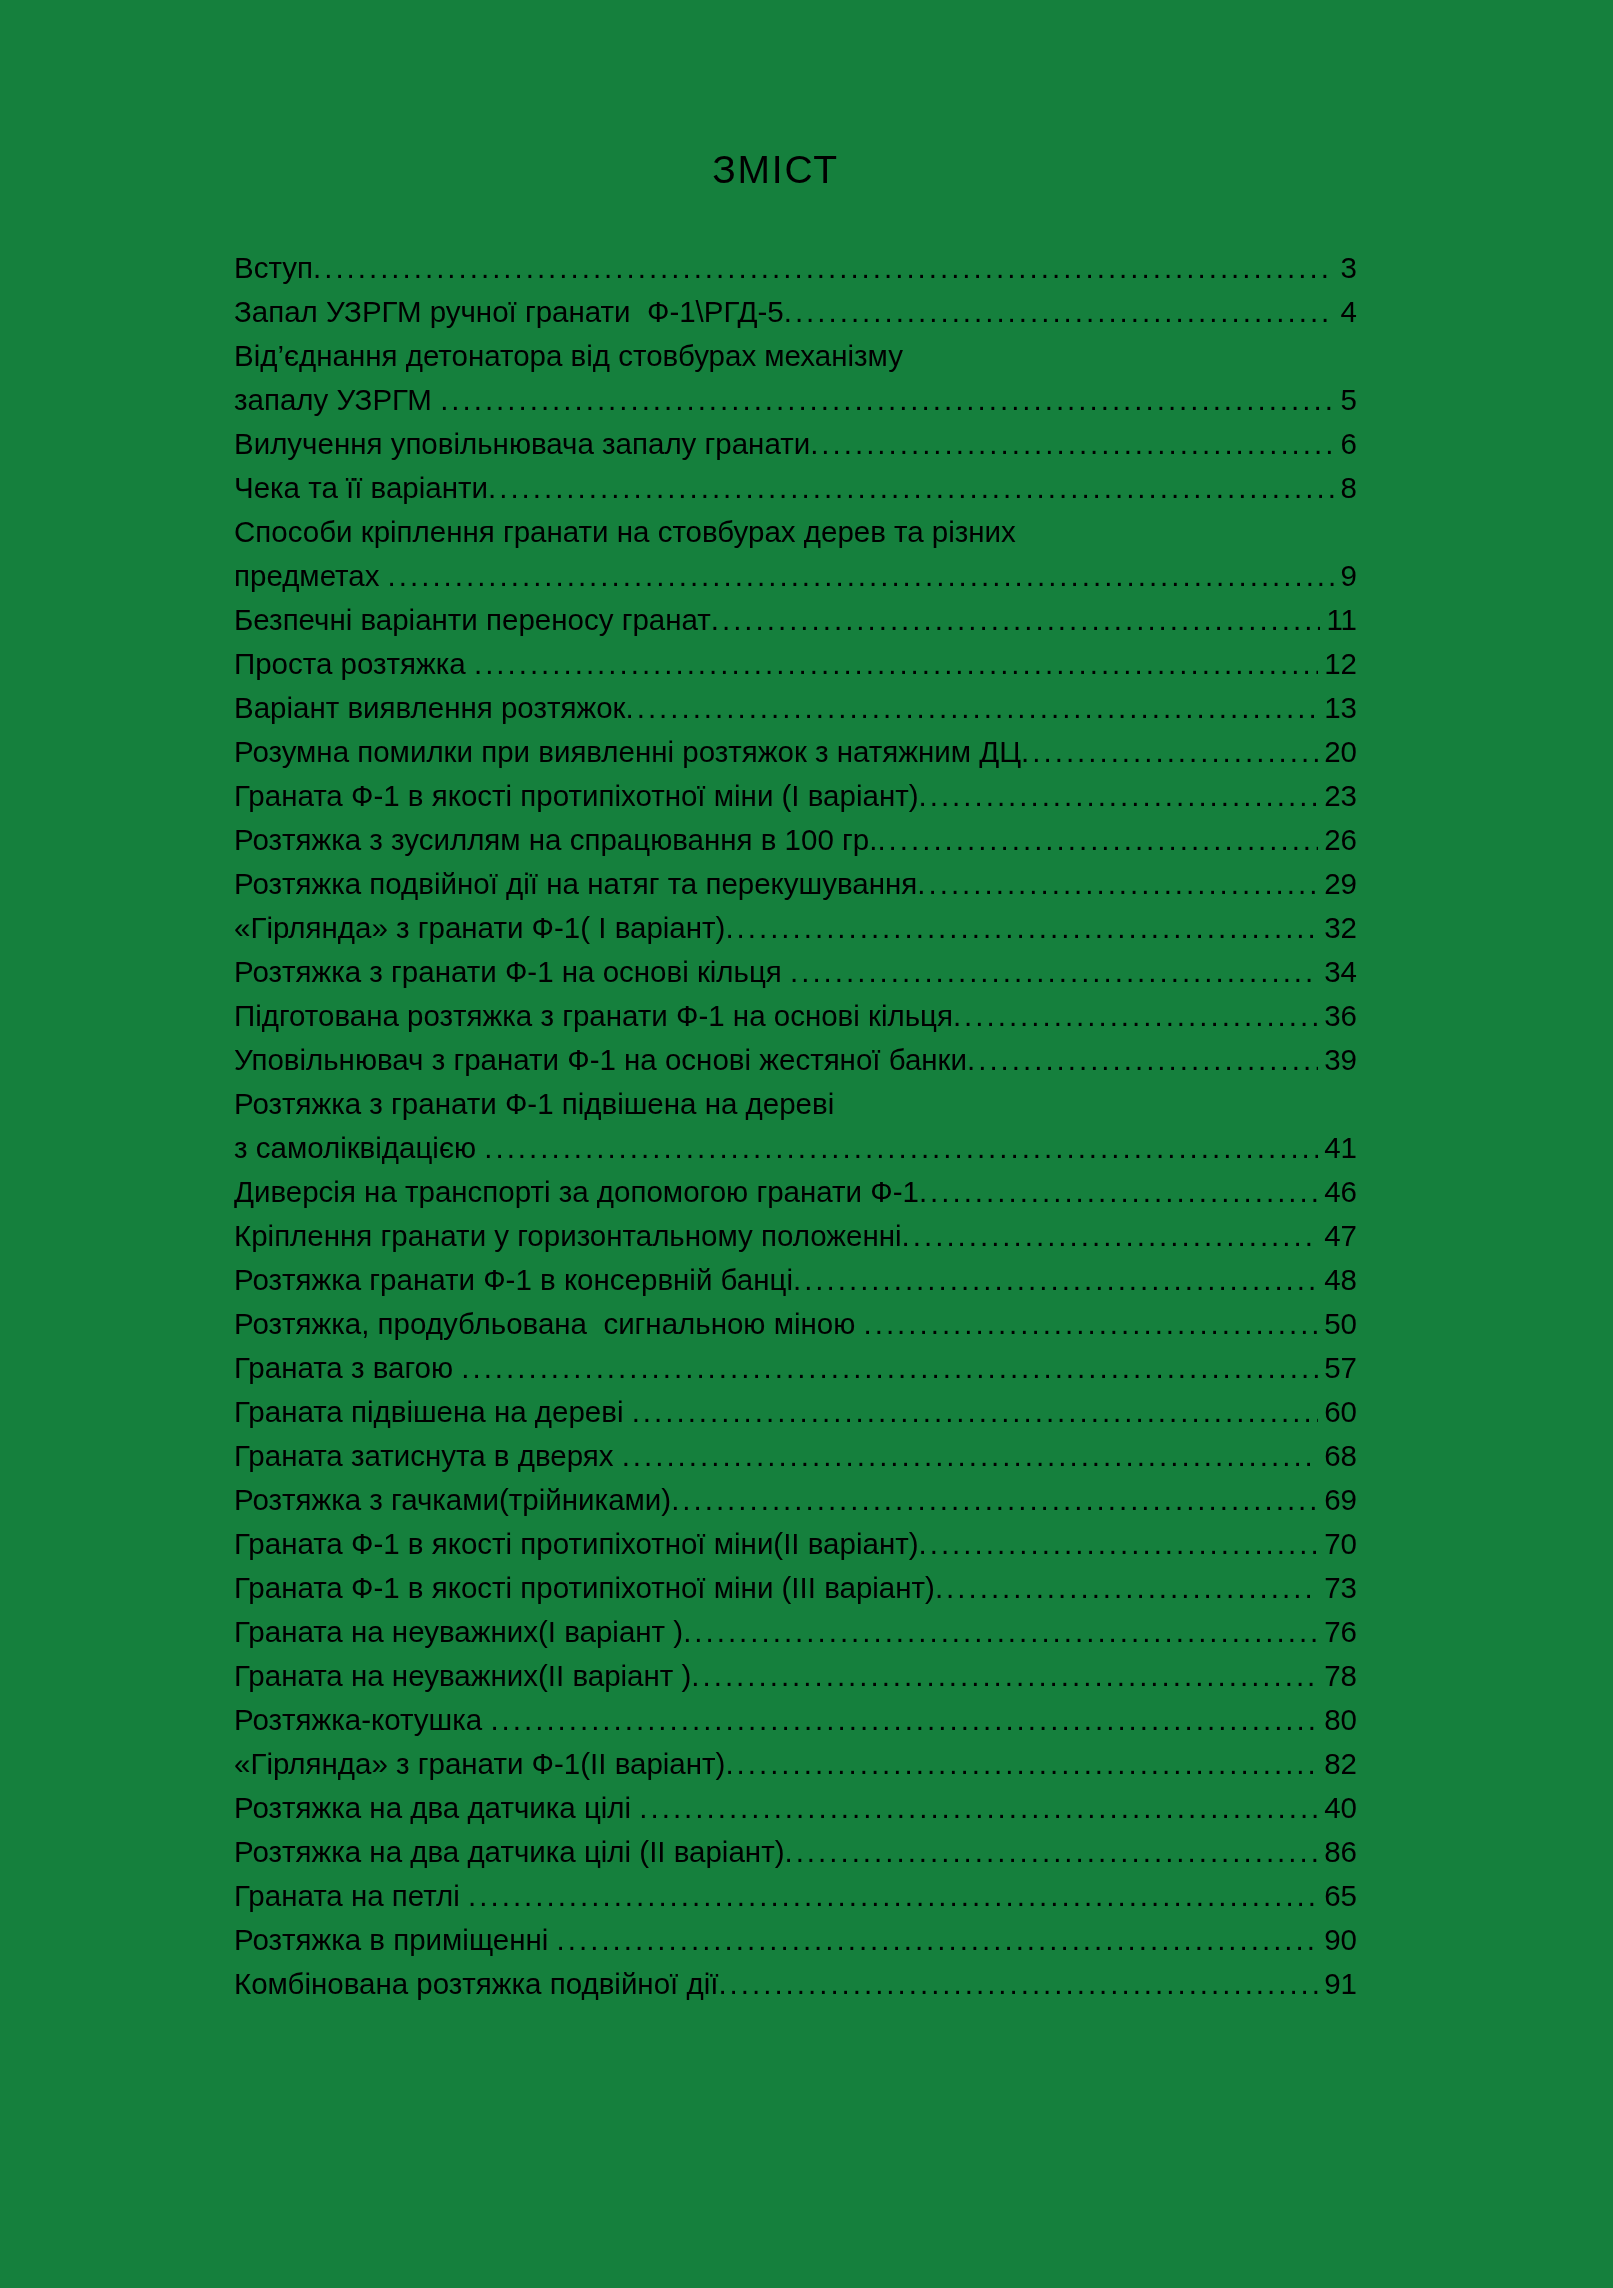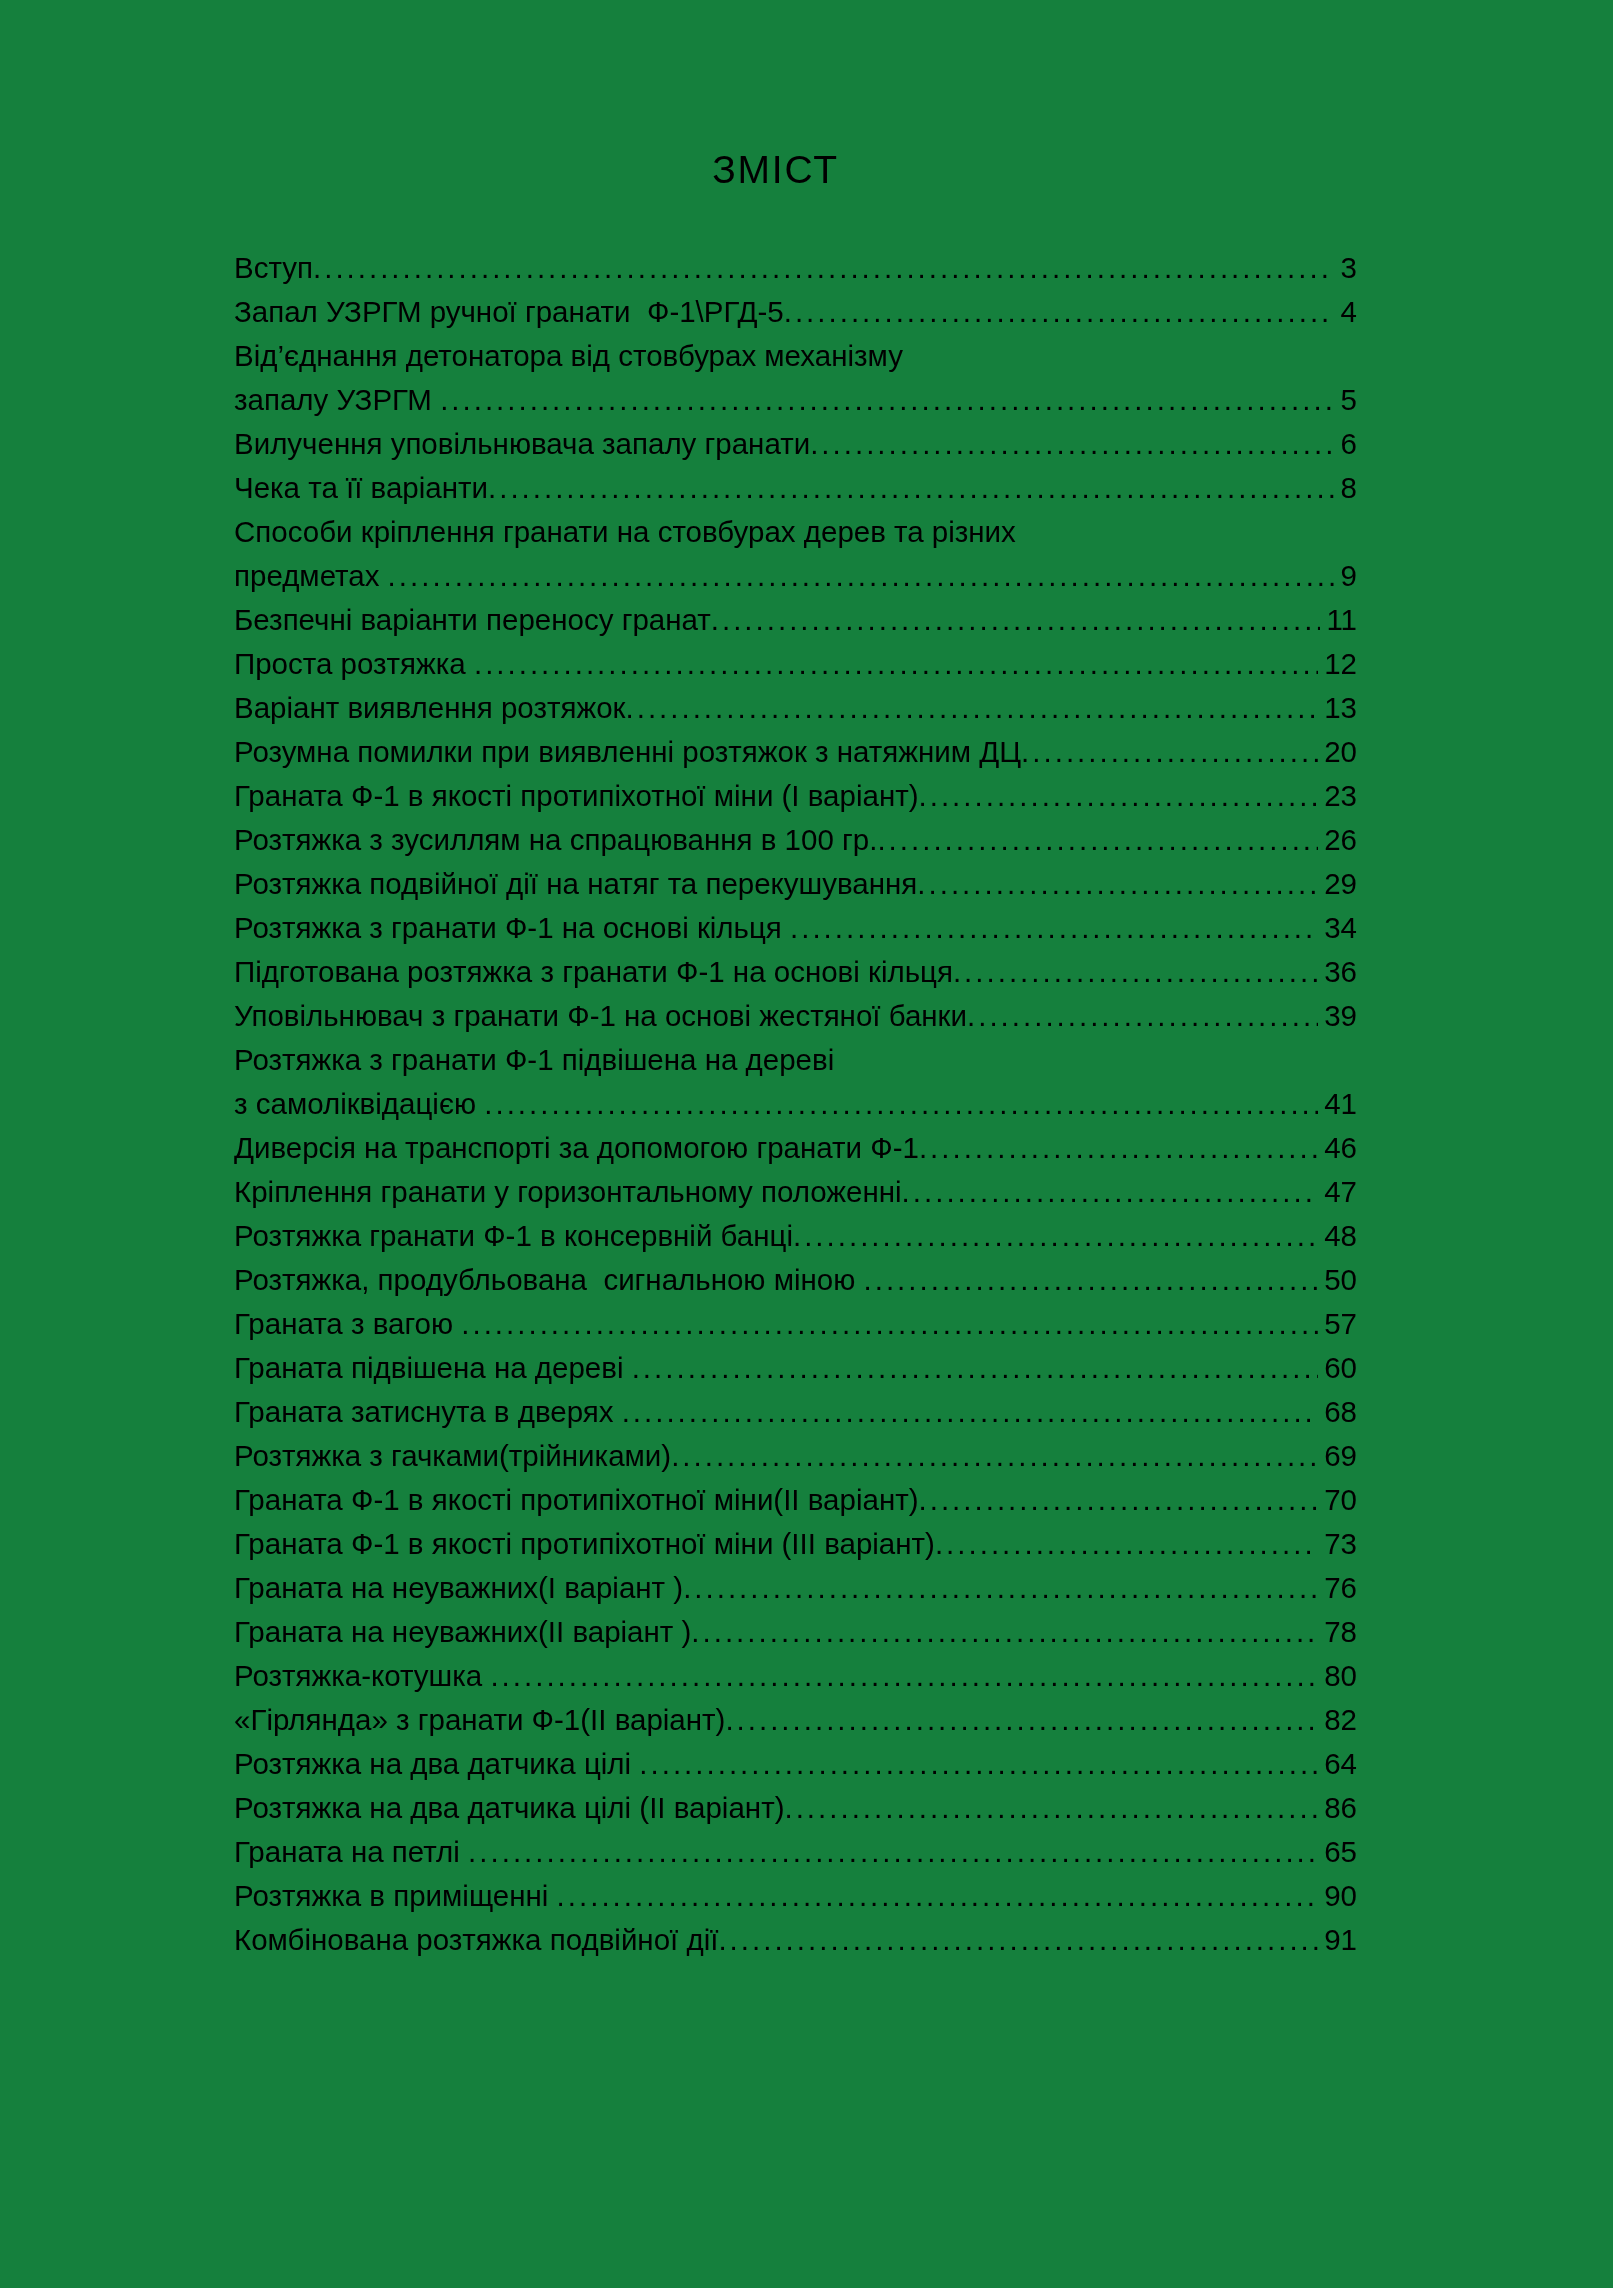--- a/index.html
+++ b/index.html
@@ -161,20 +161,27 @@
       </div>
       <div class="entry">
         <div class="row">
           <span class="text">Розтяжка подвійної дії на натяг та перекушування</span>
           <span class="dots"></span>
           <span class="page-num">29</span>
         </div>
       </div>
       <div class="entry">
         <div class="row">
+          <span class="text">«Гірлянда» з гранати Ф-1( І варіант)</span>
+          <span class="dots"></span>
+          <span class="page-num">32</span>
+        </div>
+      </div>
+      <div class="entry">
+        <div class="row">
           <span class="text">Розтяжка з гранати Ф-1 на основі кільця </span>
           <span class="dots"></span>
           <span class="page-num">34</span>
         </div>
       </div>
       <div class="entry">
         <div class="row">
           <span class="text">Підготована розтяжка з гранати Ф-1 на основі кільця</span>
           <span class="dots"></span>
           <span class="page-num">36</span>
@@ -290,21 +297,21 @@
         <div class="row">
           <span class="text">«Гірлянда» з гранати Ф-1(ІІ варіант)</span>
           <span class="dots"></span>
           <span class="page-num">82</span>
         </div>
       </div>
       <div class="entry">
         <div class="row">
           <span class="text">Розтяжка на два датчика цілі </span>
           <span class="dots"></span>
-          <span class="page-num">64</span>
+          <span class="page-num">40</span>
         </div>
       </div>
       <div class="entry">
         <div class="row">
           <span class="text">Розтяжка на два датчика цілі (ІІ варіант)</span>
           <span class="dots"></span>
           <span class="page-num">86</span>
         </div>
       </div>
       <div class="entry">

